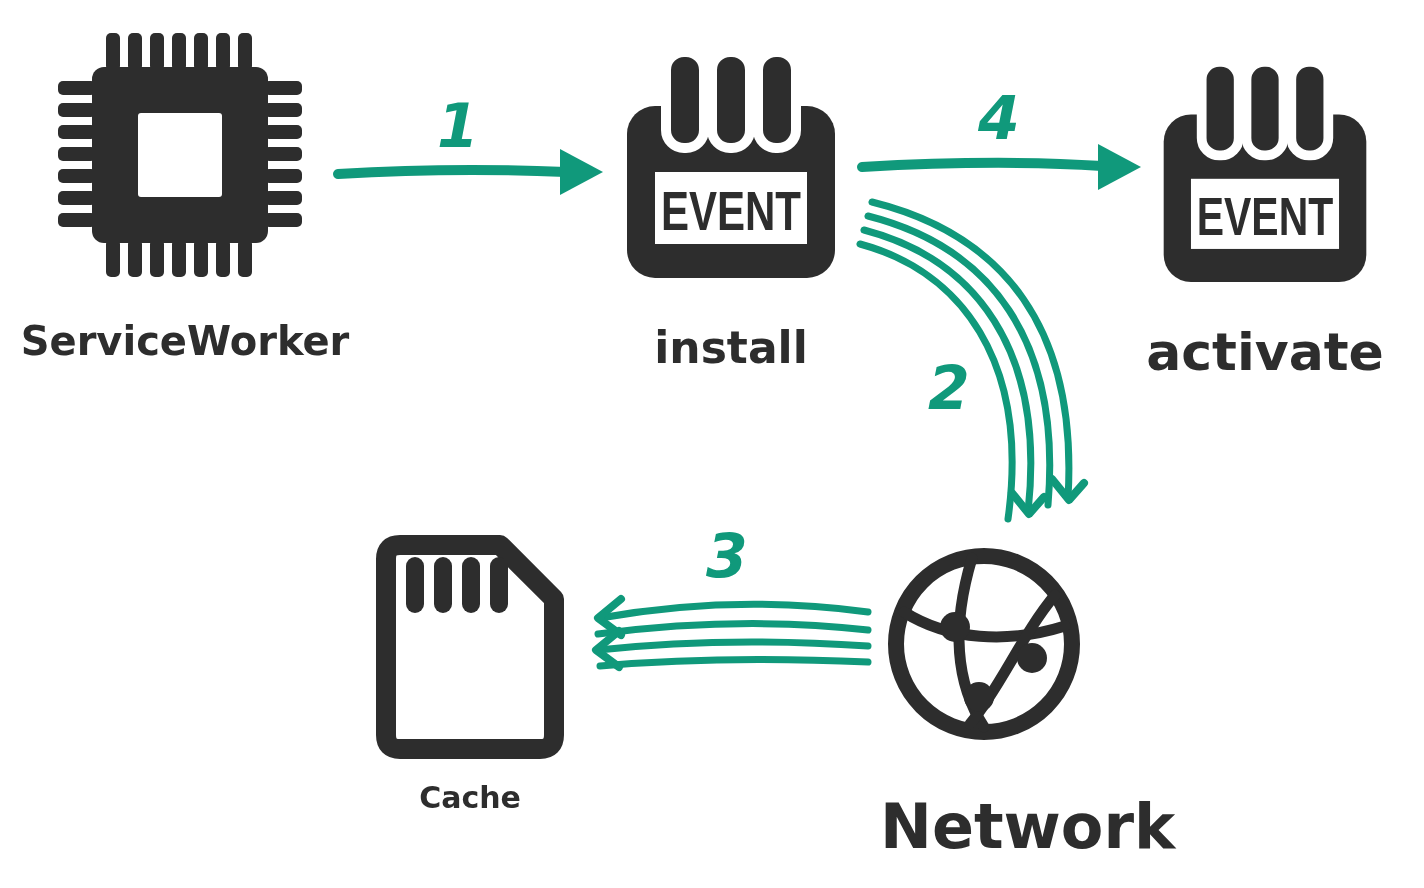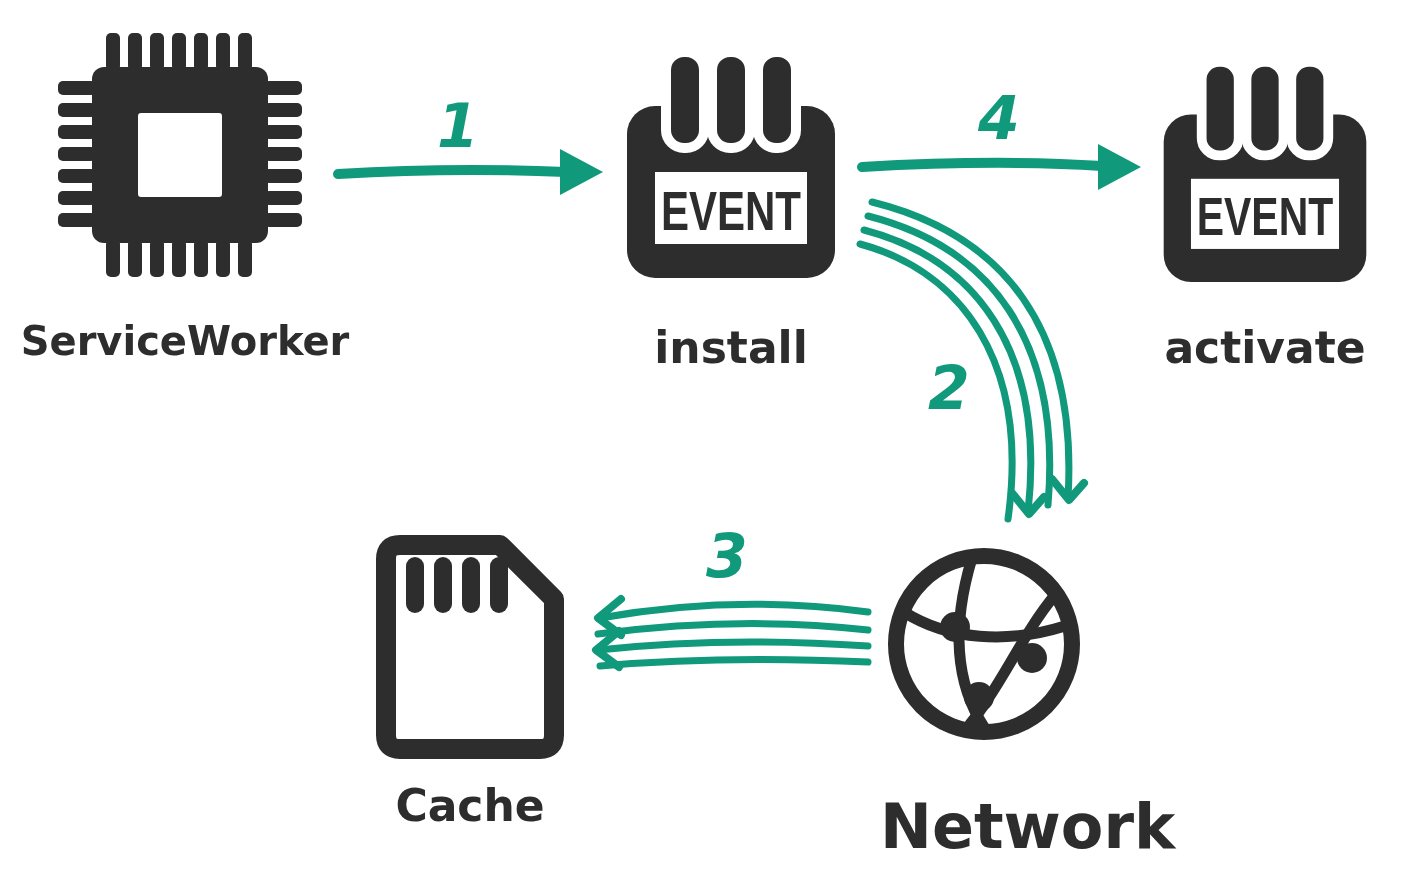--- a/index.html
+++ b/index.html
@@ -175,22 +175,22 @@
       <g class="ink-fill">
         <circle cx="77" cy="89" r="15"></circle>
         <circle cx="154" cy="120" r="15"></circle>
         <circle cx="101" cy="159" r="15"></circle>
       </g>
     </svg>
   </div>
 
   <div class="node-label" style="left:615px;top:322px;width:232px;font-size:44px;">install</div>
   <div class="node-label" style="left:5px;top:318px;width:360px;font-size:40px;">ServiceWorker</div>
-  <div class="node-label" style="left:1145px;top:322px;width:240px;font-size:44px;">activate</div>
-  <div class="node-label" style="left:375px;top:780px;width:190px;font-size:44px;">Cache</div>
+  <div class="node-label" style="left:1145px;top:322px;width:240px;font-size:52px;">activate</div>
+  <div class="node-label" style="left:375px;top:780px;width:190px;font-size:30px;">Cache</div>
   <div class="node-label" style="left:880px;top:790px;width:220px;font-size:62px;">Network</div>
 
   <div class="edge-label" style="left:437px;top:96px;">1</div>
   <div class="edge-label" style="left:978px;top:88px;">4</div>
   <div class="edge-label" style="left:928px;top:358px;">2</div>
   <div class="edge-label" style="left:706px;top:526px;">3</div>
 
 </div>
 
 </body></html>

